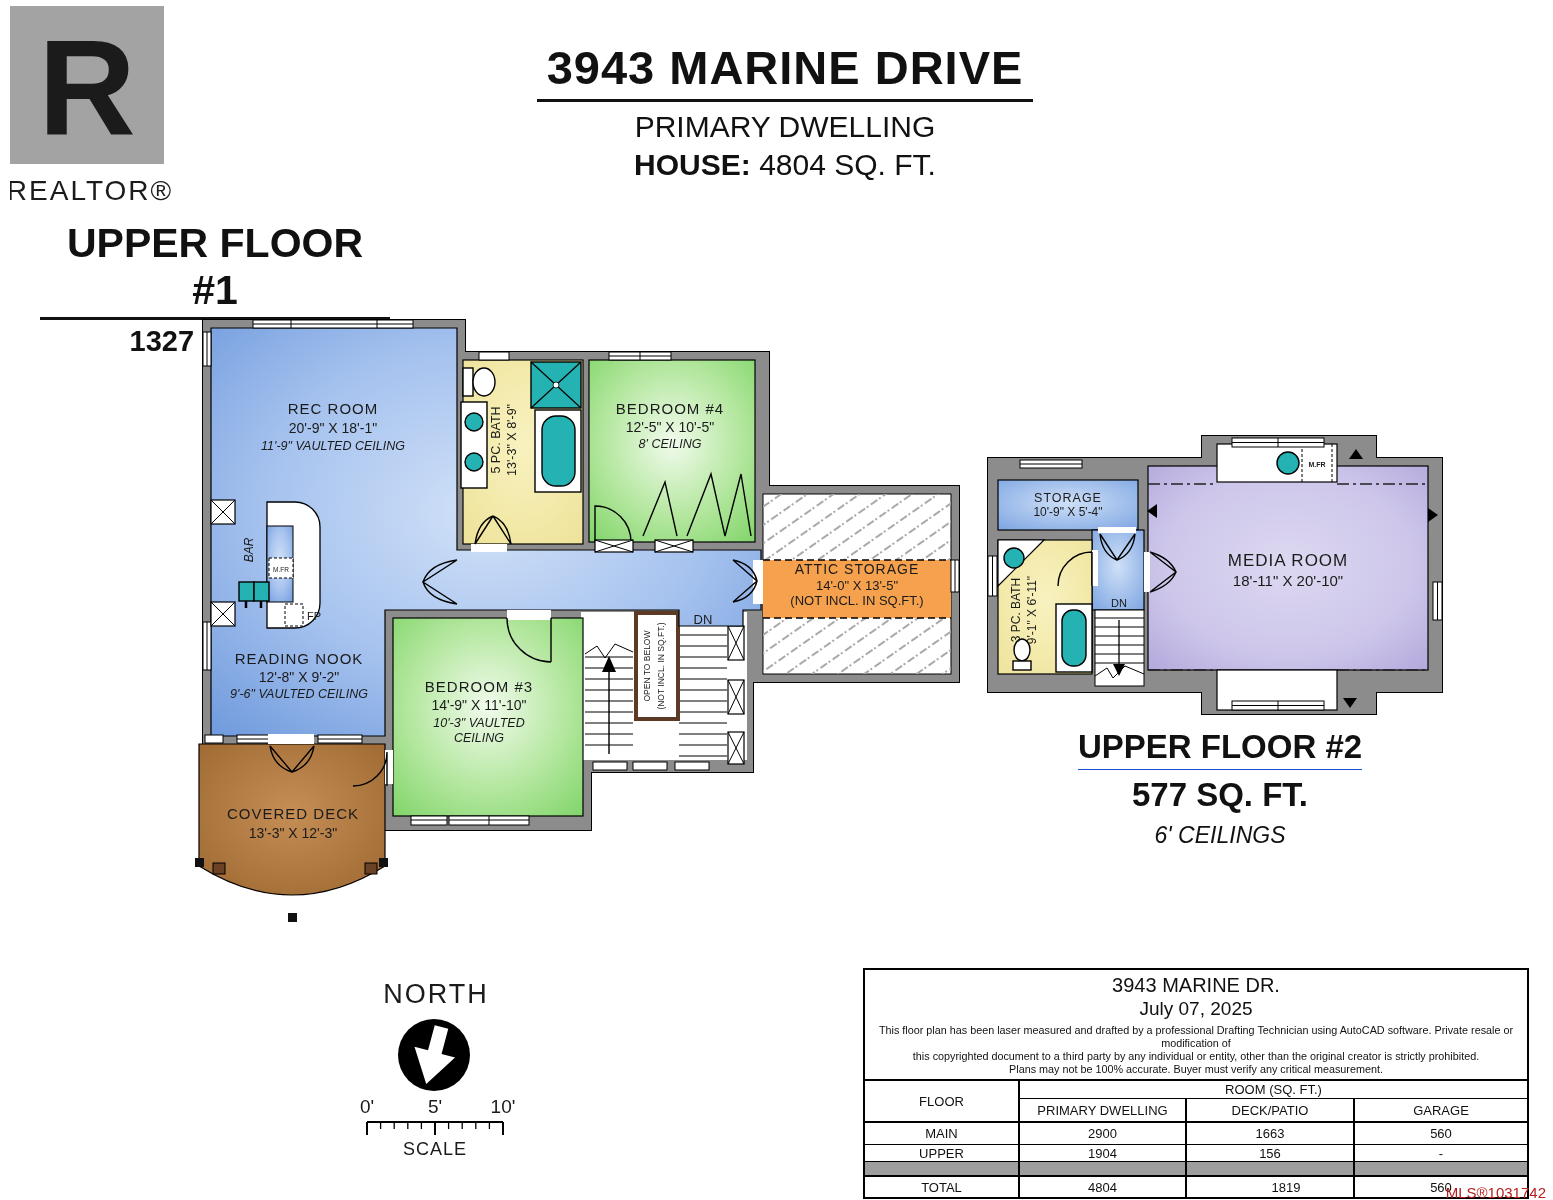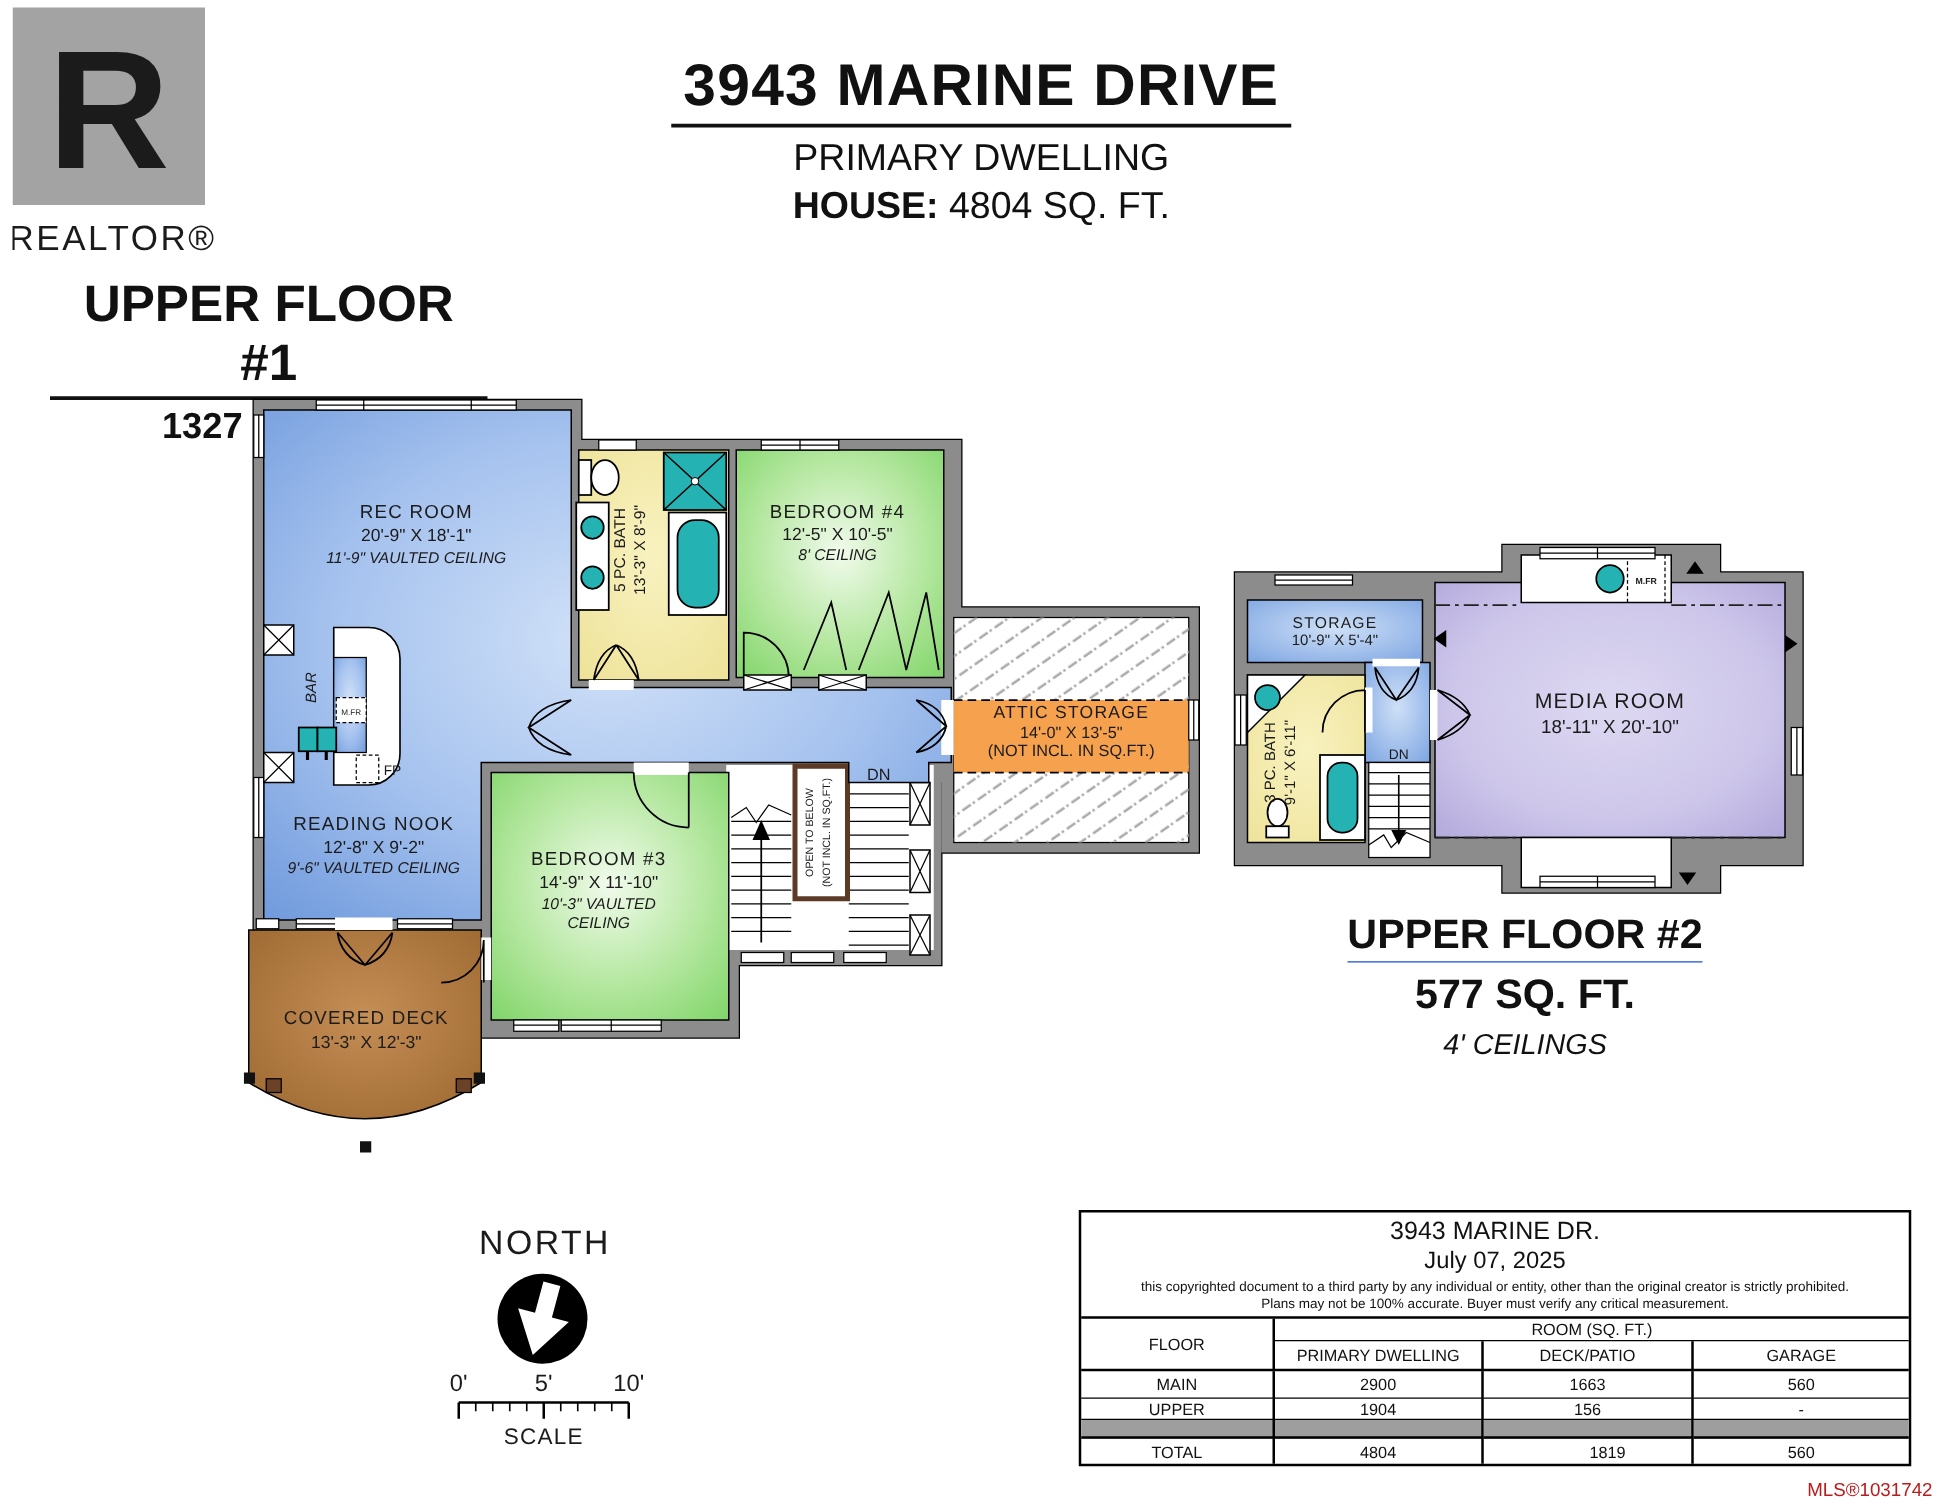--- a/index.html
+++ b/index.html
@@ -69,21 +69,21 @@
   </div>
 
   <div class="fhead" style="left:40px;top:220px;width:350px;">
     <div class="fh-title">UPPER FLOOR #1</div><br>
     <div class="fh-area">1327 SQ. FT.</div>
   </div>
 
   <div class="fhead" style="left:1030px;top:728px;width:380px;">
     <div class="fh2-title">UPPER FLOOR #2</div><br>
     <div class="fh2-area">577 SQ. FT.</div>
-    <div class="fh2-ceil">4' CEILINGS</div>
+    <div class="fh2-ceil">6' CEILINGS</div>
   </div>
 
   <svg class="abs" style="left:195px;top:310px;" width="770" height="620" viewBox="0 0 770 620">
     <defs>
       <radialGradient id="gBlue" cx="50%" cy="45%" r="75%">
         <stop offset="0%" stop-color="#d2e2f8"></stop>
           <stop offset="55%" stop-color="#a4c1ee"></stop>
           <stop offset="100%" stop-color="#6e99dc"></stop>
       </radialGradient>
       <radialGradient id="gGreen" cx="50%" cy="45%" r="75%">
@@ -402,20 +402,21 @@
     <text x="105" y="138" font-size="19" text-anchor="middle">5'</text>
     <text x="173" y="138" font-size="19" text-anchor="middle">10'</text>
     <text x="105" y="180" font-size="18" letter-spacing="1" text-anchor="middle">SCALE</text>
   </svg>
 
   <div class="areatable">
     <div class="at-head">
       <div class="at-title">3943 MARINE DR.</div>
       <div class="at-date">July 07, 2025</div>
       <div class="at-disc">
+        <div>This floor plan has been laser measured and drafted by a professional Drafting Technician using AutoCAD software. Private resale or modification of</div>
         <div>this copyrighted document to a third party by any individual or entity, other than the original creator is strictly prohibited.</div>
         <div>Plans may not be 100% accurate.  Buyer must verify any critical measurement.</div>
       </div>
     </div>
     <div class="at-grid">
       <div class="cell c-floor">FLOOR</div>
       <div class="cell c-area last">ROOM (SQ. FT.)</div>
       <div class="cell hdr2" style="grid-column:2;grid-row:2;">PRIMARY DWELLING</div>
       <div class="cell hdr2" style="grid-column:3;grid-row:2;">DECK/PATIO</div>
       <div class="cell hdr2 last" style="grid-column:4;grid-row:2;">GARAGE</div>

